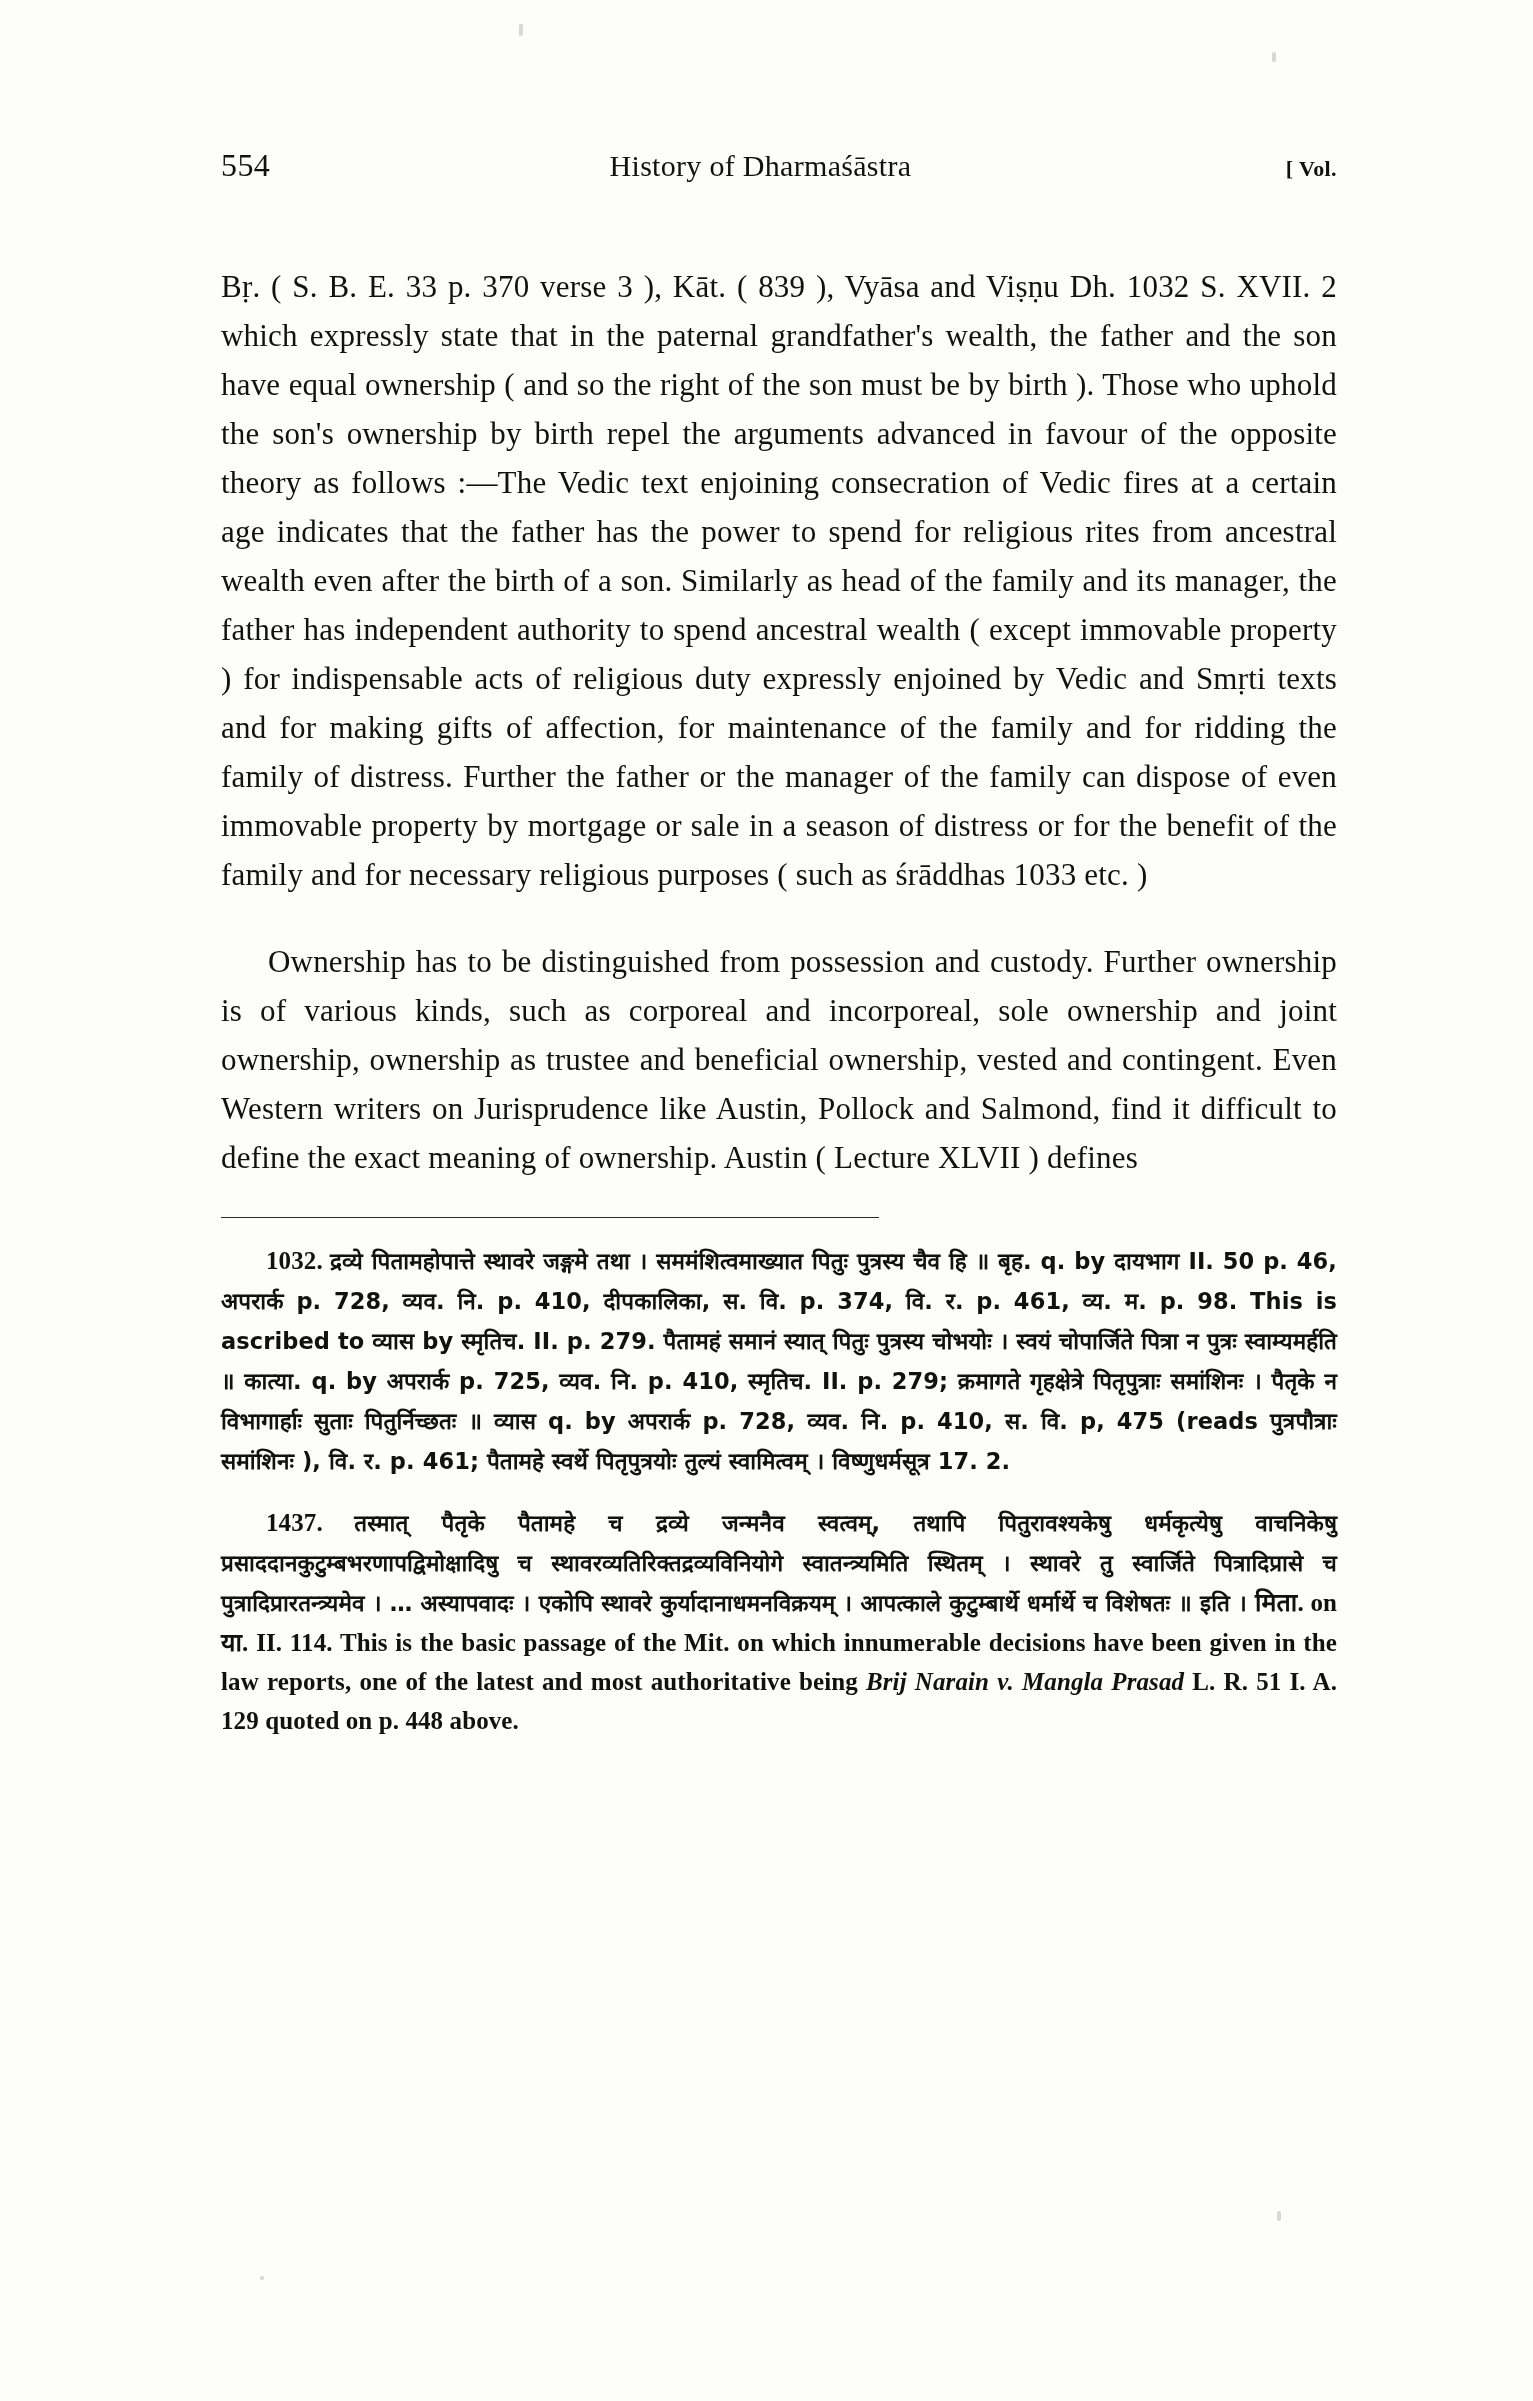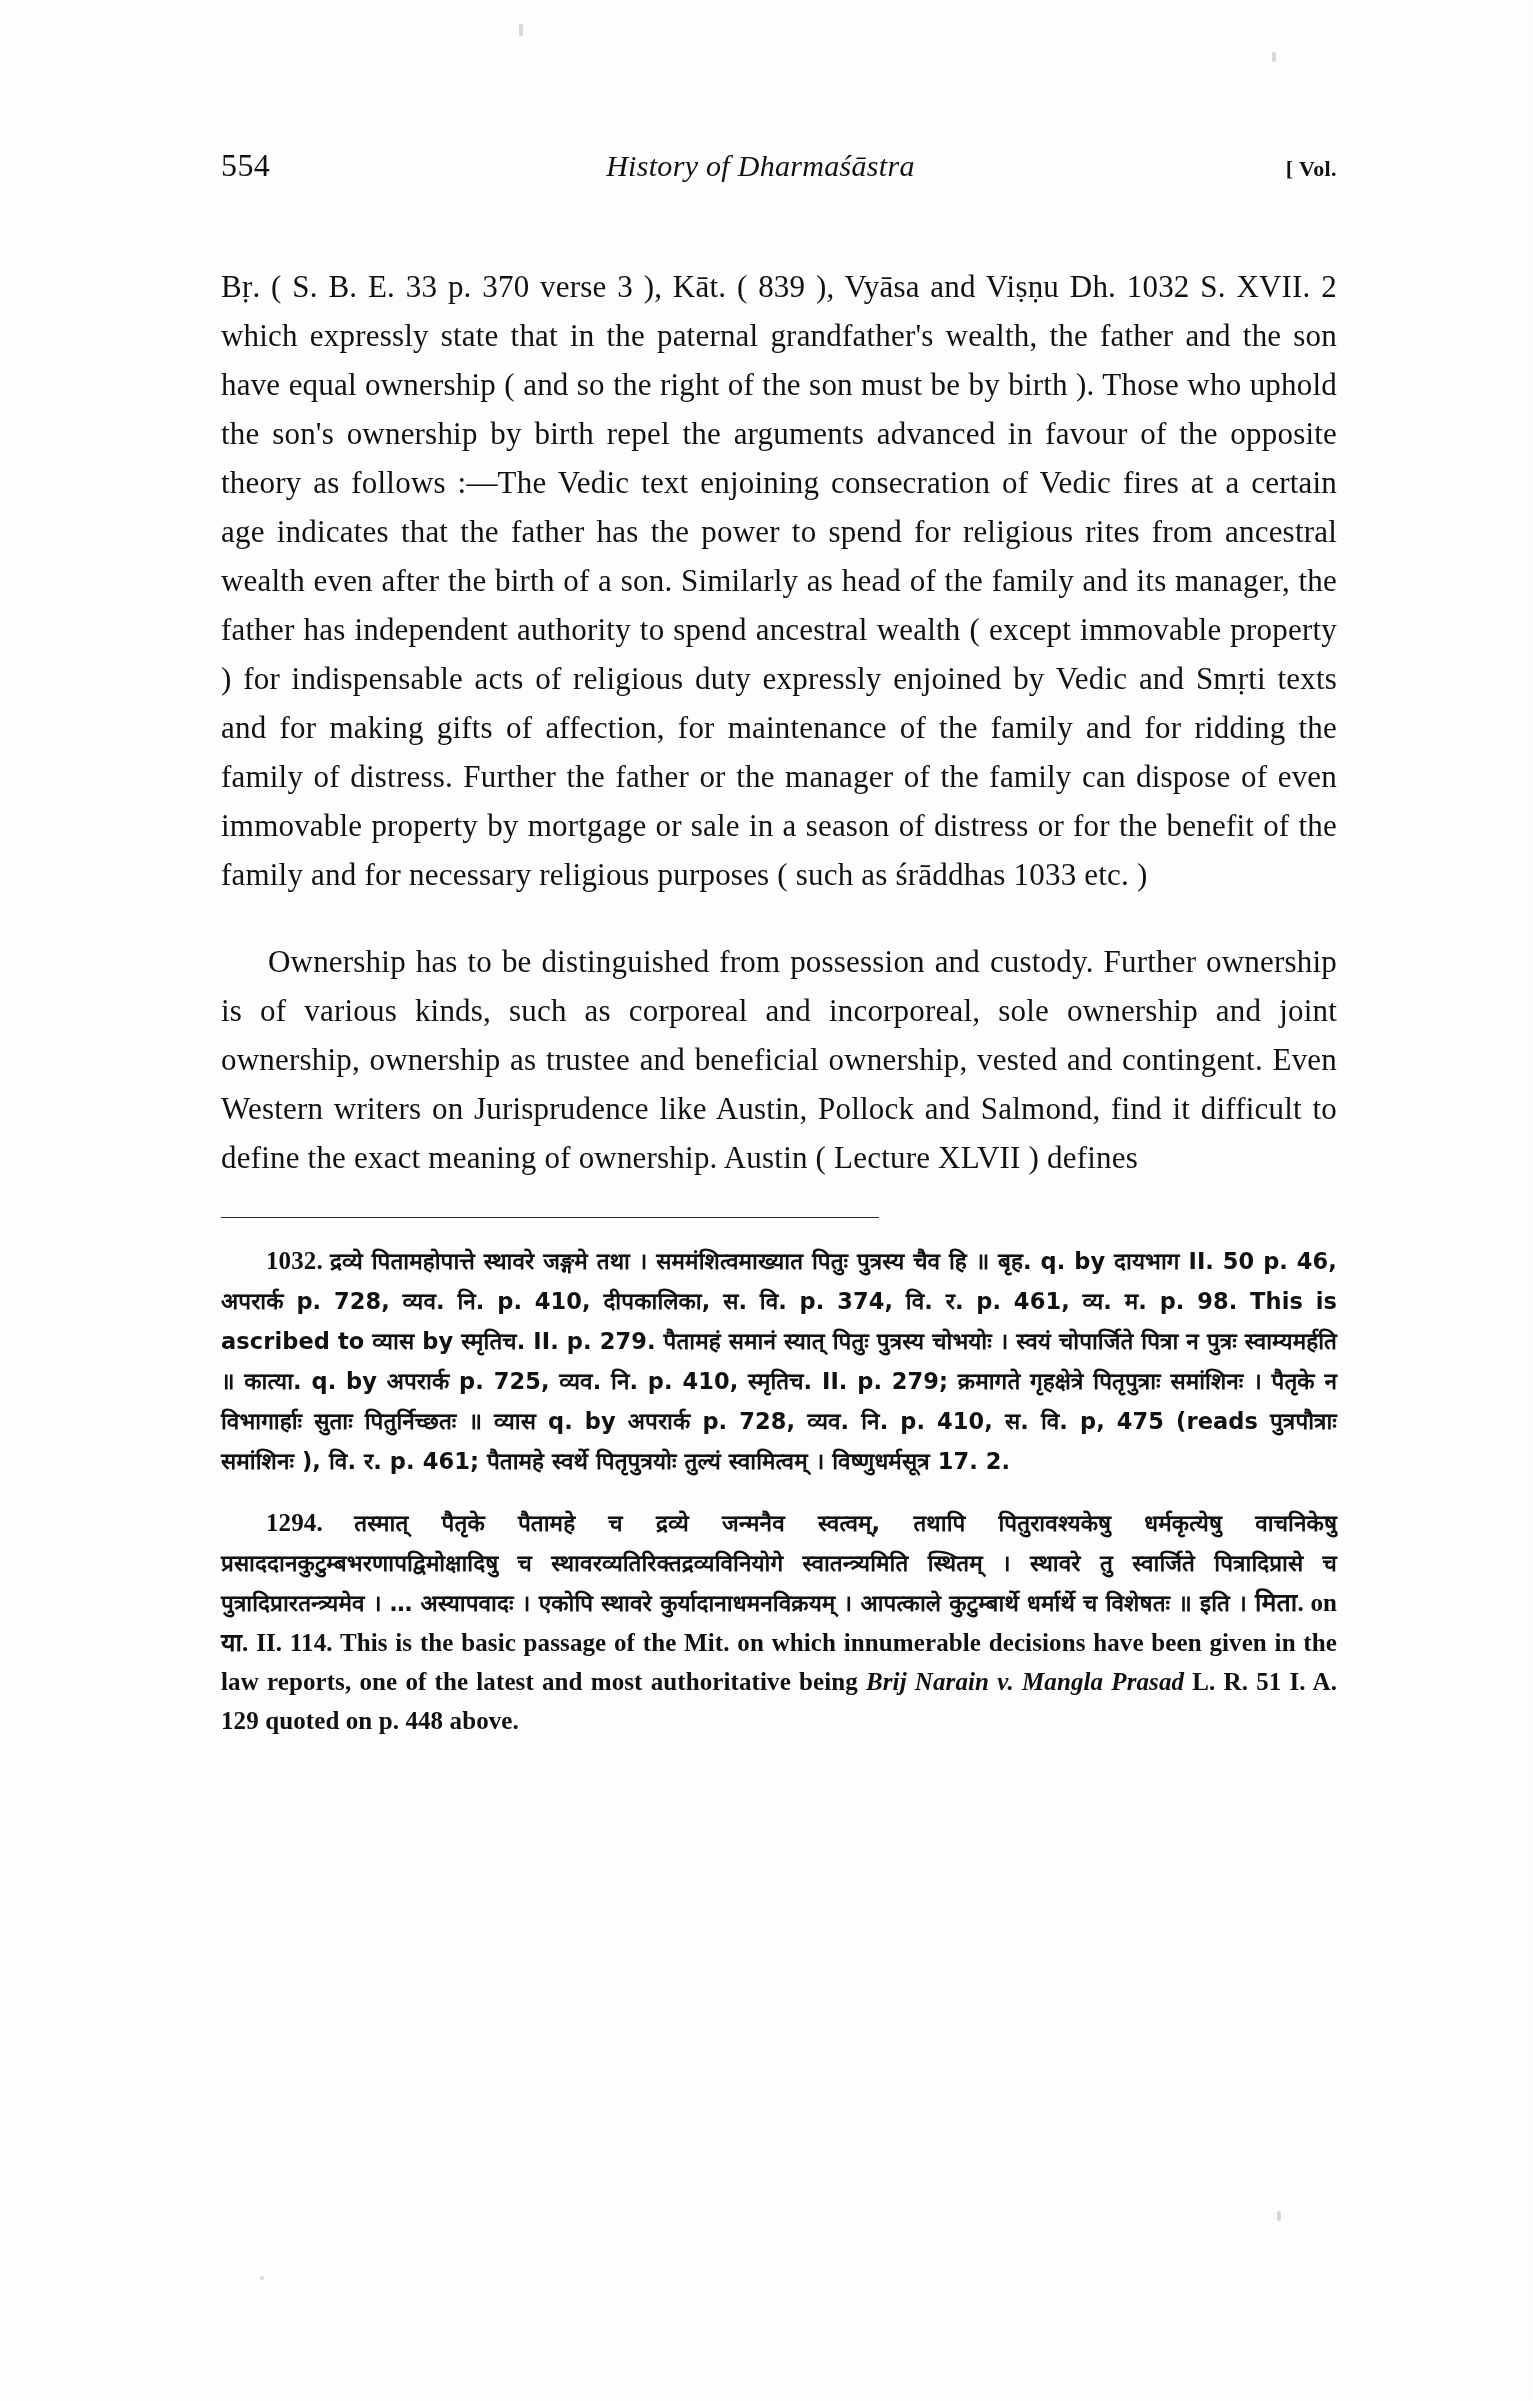--- a/index.html
+++ b/index.html
@@ -44,21 +44,20 @@
     height: 61px;
     display: flex;
     align-items: baseline;
     justify-content: space-between;
   }
   .page-number {
     font-size: 32px;
     letter-spacing: 0.4px;
   }
   .header-title {
-    font-style: italic;
     font-size: 30px;
     letter-spacing: 0.3px;
     margin-left: -35px;
   }
   .header-vol {
     font-size: 22px;
     letter-spacing: 0.4px;
     font-weight: 600;
   }
   
@@ -140,21 +139,21 @@
     <hr class="fn-rule">
 
     <div class="footnotes">
 
       <p class="fn">
         <span class="fn-indent"></span><span>1032.</span>
         <span class="dev">द्रव्ये पितामहोपात्ते स्थावरे जङ्गमे तथा । सममंशित्वमाख्यात पितुः पुत्रस्य चैव हि ॥ बृह. q. by दायभाग II. 50 p. 46, अपरार्क p. 728, व्यव. नि. p. 410, दीपकालिका, स. वि. p. 374, वि. र. p. 461, व्य. म. p. 98. This is ascribed to व्यास by स्मृतिच. II. p. 279. पैतामहं समानं स्यात् पितुः पुत्रस्य चोभयोः । स्वयं चोपार्जिते पित्रा न पुत्रः स्वाम्यमर्हति ॥ कात्या. q. by अपरार्क p. 725, व्यव. नि. p. 410, स्मृतिच. II. p. 279; क्रमागते गृहक्षेत्रे पितृपुत्राः समांशिनः । पैतृके न विभागार्हाः सुताः पितुर्निच्छतः ॥ व्यास q. by अपरार्क p. 728, व्यव. नि. p. 410, स. वि. p, 475 (reads पुत्रपौत्राः समांशिनः ), वि. र. p. 461; पैतामहे स्वर्थे पितृपुत्रयोः तुल्यं स्वामित्वम् । विष्णुधर्मसूत्र 17. 2.</span>
       </p>
 
       <p class="fn">
-        <span class="fn-indent"></span><span>1294.</span>
+        <span class="fn-indent"></span><span>1437.</span>
         <span class="dev">तस्मात् पैतृके पैतामहे च द्रव्ये जन्मनैव स्वत्वम्, तथापि पितुरावश्यकेषु धर्मकृत्येषु वाचनिकेषु प्रसाददानकुटुम्बभरणापद्विमोक्षादिषु च स्थावरव्यतिरिक्तद्रव्यविनियोगे स्वातन्त्र्यमिति स्थितम् । स्थावरे तु स्वार्जिते पित्रादिप्रासे च पुत्रादिप्रारतन्त्र्यमेव । … अस्यापवादः । एकोपि स्थावरे कुर्यादानाधमनविक्रयम् । आपत्काले कुटुम्बार्थे धर्मार्थे च विशेषतः ॥ इति । </span><span>मिता. on या. II. 114. This is the basic passage of the Mit. on which innumerable decisions have been given in the law reports, one of the latest and most authoritative being </span><i>Brij Narain v. Mangla Prasad</i><span> L. R. 51 I. A. 129 quoted on p. 448 above.</span>
       </p>
 
     </div>
   </div>
 
   <div class="speck" style="left:519px;top:24px;width:4.3px;height:12px;border-radius:1.7px;"></div>
   <div class="speck" style="left:1272px;top:52px;width:3.5px;height:10.4px;border-radius:1.7px;"></div>
   <div class="speck" style="left:1277px;top:2211px;width:3.5px;height:9.5px;border-radius:1.7px;"></div>
   <div class="speck" style="left:260px;top:2276px;width:3.5px;height:3.5px;"></div>

